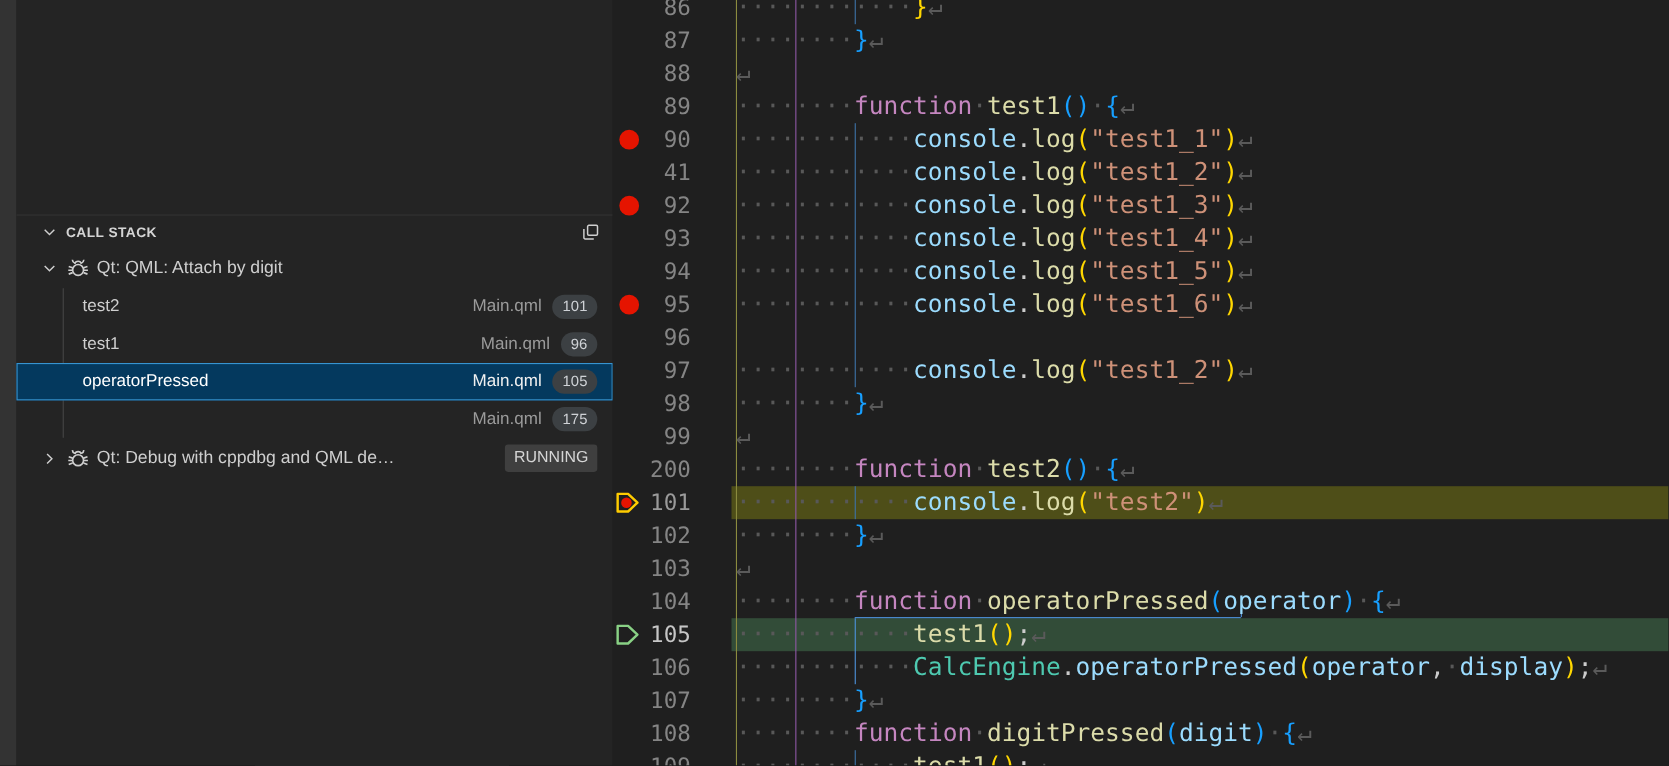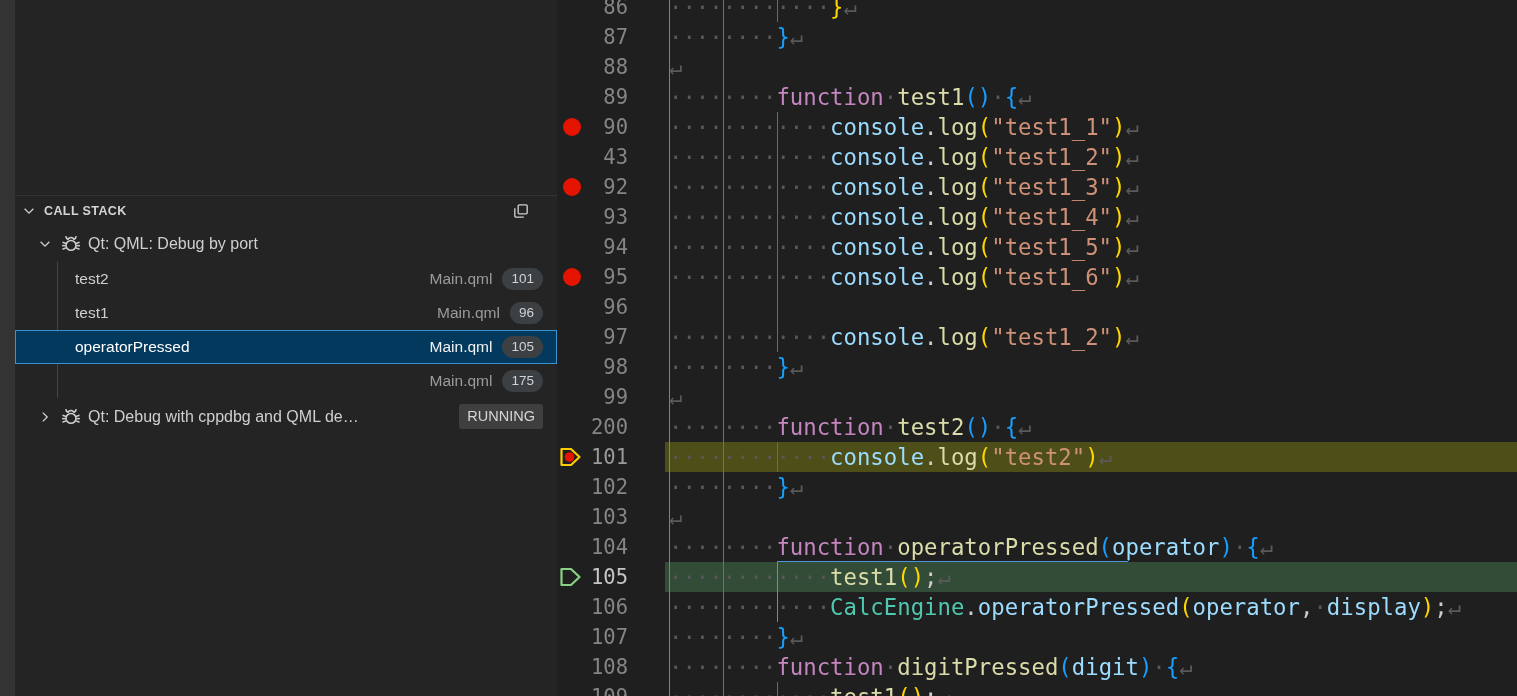--- a/index.html
+++ b/index.html
@@ -6,21 +6,21 @@
   html,body { width:1517px; height:696px; background:#1f1f1f; overflow:hidden;
               font-family:"Liberation Sans", sans-serif; }
   #app { position:relative; width:1517px; height:696px; }
 
   
   .edge-strip { position:absolute; left:0; top:0; width:15px; height:696px; background:#333333; }
 
   
   .sidebar { position:absolute; left:15px; top:0; width:542px; height:696px; background:#242424; }
   .cs-divider { position:absolute; top:195px; left:0; width:100%; height:1px; background:#333333; }
-  .cs-header { position:absolute; top:196px; left:0; width:100%; height:30px;text-align:center; }
+  .cs-header { position:absolute; top:196px; left:16px; width:100%; height:30px;text-align:center; }
   .cs-header .chev { position:absolute; left:7px; top:8px; }
   .cs-title { position:absolute; left:29px; top:0; line-height:30px; font-size:12.5px; font-weight:bold;
               color:#d4d4d4; letter-spacing:0.4px; }
   .copy-ic { position:absolute; right:27px; top:6px; }
 
   .session-row { position:absolute; left:0; width:100%; height:32px; }
   .session-row .chev { position:absolute; left:23px; top:9px; }
   .session-row .bug { position:absolute; left:45px; top:5px; }
   .session-label { position:absolute; left:73px; top:0; line-height:32px; font-size:16px; color:#cfcfcf;
                    white-space:nowrap; }
@@ -90,21 +90,21 @@
           <path d="M5.9 4.6 C4.8 4.2 4.3 3.4 4.2 2.3"></path>
           <path d="M10.1 4.6 C11.2 4.2 11.7 3.4 11.8 2.3"></path>
           <circle cx="8" cy="9" r="3.6"></circle>
           <path d="M4.4 7.6 L1.8 6.7"></path>
           <path d="M4.2 9.2 H1.5"></path>
           <path d="M4.4 10.8 L1.8 11.8"></path>
           <path d="M11.6 7.6 L14.2 6.7"></path>
           <path d="M11.8 9.2 H14.5"></path>
           <path d="M11.6 10.8 L14.2 11.8"></path>
       </svg>
-      <span class="session-label">Qt: QML: Debug by port</span>
+      <span class="session-label">Qt: QML: Attach by digit</span>
     </div>
 
     <div class="frames" id="frames">
       <div class="tree-guide"></div>
     <div class="frame-row" style="top: 0px;">
           <span class="frame-name">test2</span>
           <span class="frame-right">
             <span class="frame-file">Main.qml</span>
             <span class="pill">101</span>
           </span>
@@ -181,21 +181,21 @@
         <div class="code-row" style="top: 82px;">
           <span class="line-num">89</span>
           <span class="code-text"><span class="ws">········</span><span style="color: rgb(197, 134, 192);">function</span><span class="ws">·</span><span style="color: rgb(220, 220, 170);">test1</span><span style="color: rgb(23, 159, 255);">()</span><span class="ws">·</span><span style="color: rgb(23, 159, 255);">{</span><span class="eol">↵</span></span>
         </div>
         <div class="code-row" style="top: 112px;">
           <div class="bp-dot"></div>
           <span class="line-num">90</span>
           <span class="code-text"><span class="ws">············</span><span style="color: rgb(156, 220, 254);">console</span><span style="color: rgb(204, 204, 204);">.</span><span style="color: rgb(220, 220, 170);">log</span><span style="color: rgb(255, 215, 0);">(</span><span style="color: rgb(206, 145, 120);">"test1_1"</span><span style="color: rgb(255, 215, 0);">)</span><span class="eol">↵</span></span>
         </div>
         <div class="code-row" style="top: 142px;">
-          <span class="line-num">43</span>
+          <span class="line-num">41</span>
           <span class="code-text"><span class="ws">············</span><span style="color: rgb(156, 220, 254);">console</span><span style="color: rgb(204, 204, 204);">.</span><span style="color: rgb(220, 220, 170);">log</span><span style="color: rgb(255, 215, 0);">(</span><span style="color: rgb(206, 145, 120);">"test1_2"</span><span style="color: rgb(255, 215, 0);">)</span><span class="eol">↵</span></span>
         </div>
         <div class="code-row" style="top: 172px;">
           <div class="bp-dot"></div>
           <span class="line-num">92</span>
           <span class="code-text"><span class="ws">············</span><span style="color: rgb(156, 220, 254);">console</span><span style="color: rgb(204, 204, 204);">.</span><span style="color: rgb(220, 220, 170);">log</span><span style="color: rgb(255, 215, 0);">(</span><span style="color: rgb(206, 145, 120);">"test1_3"</span><span style="color: rgb(255, 215, 0);">)</span><span class="eol">↵</span></span>
         </div>
         <div class="code-row" style="top: 202px;">
           <span class="line-num">93</span>
           <span class="code-text"><span class="ws">············</span><span style="color: rgb(156, 220, 254);">console</span><span style="color: rgb(204, 204, 204);">.</span><span style="color: rgb(220, 220, 170);">log</span><span style="color: rgb(255, 215, 0);">(</span><span style="color: rgb(206, 145, 120);">"test1_4"</span><span style="color: rgb(255, 215, 0);">)</span><span class="eol">↵</span></span>

